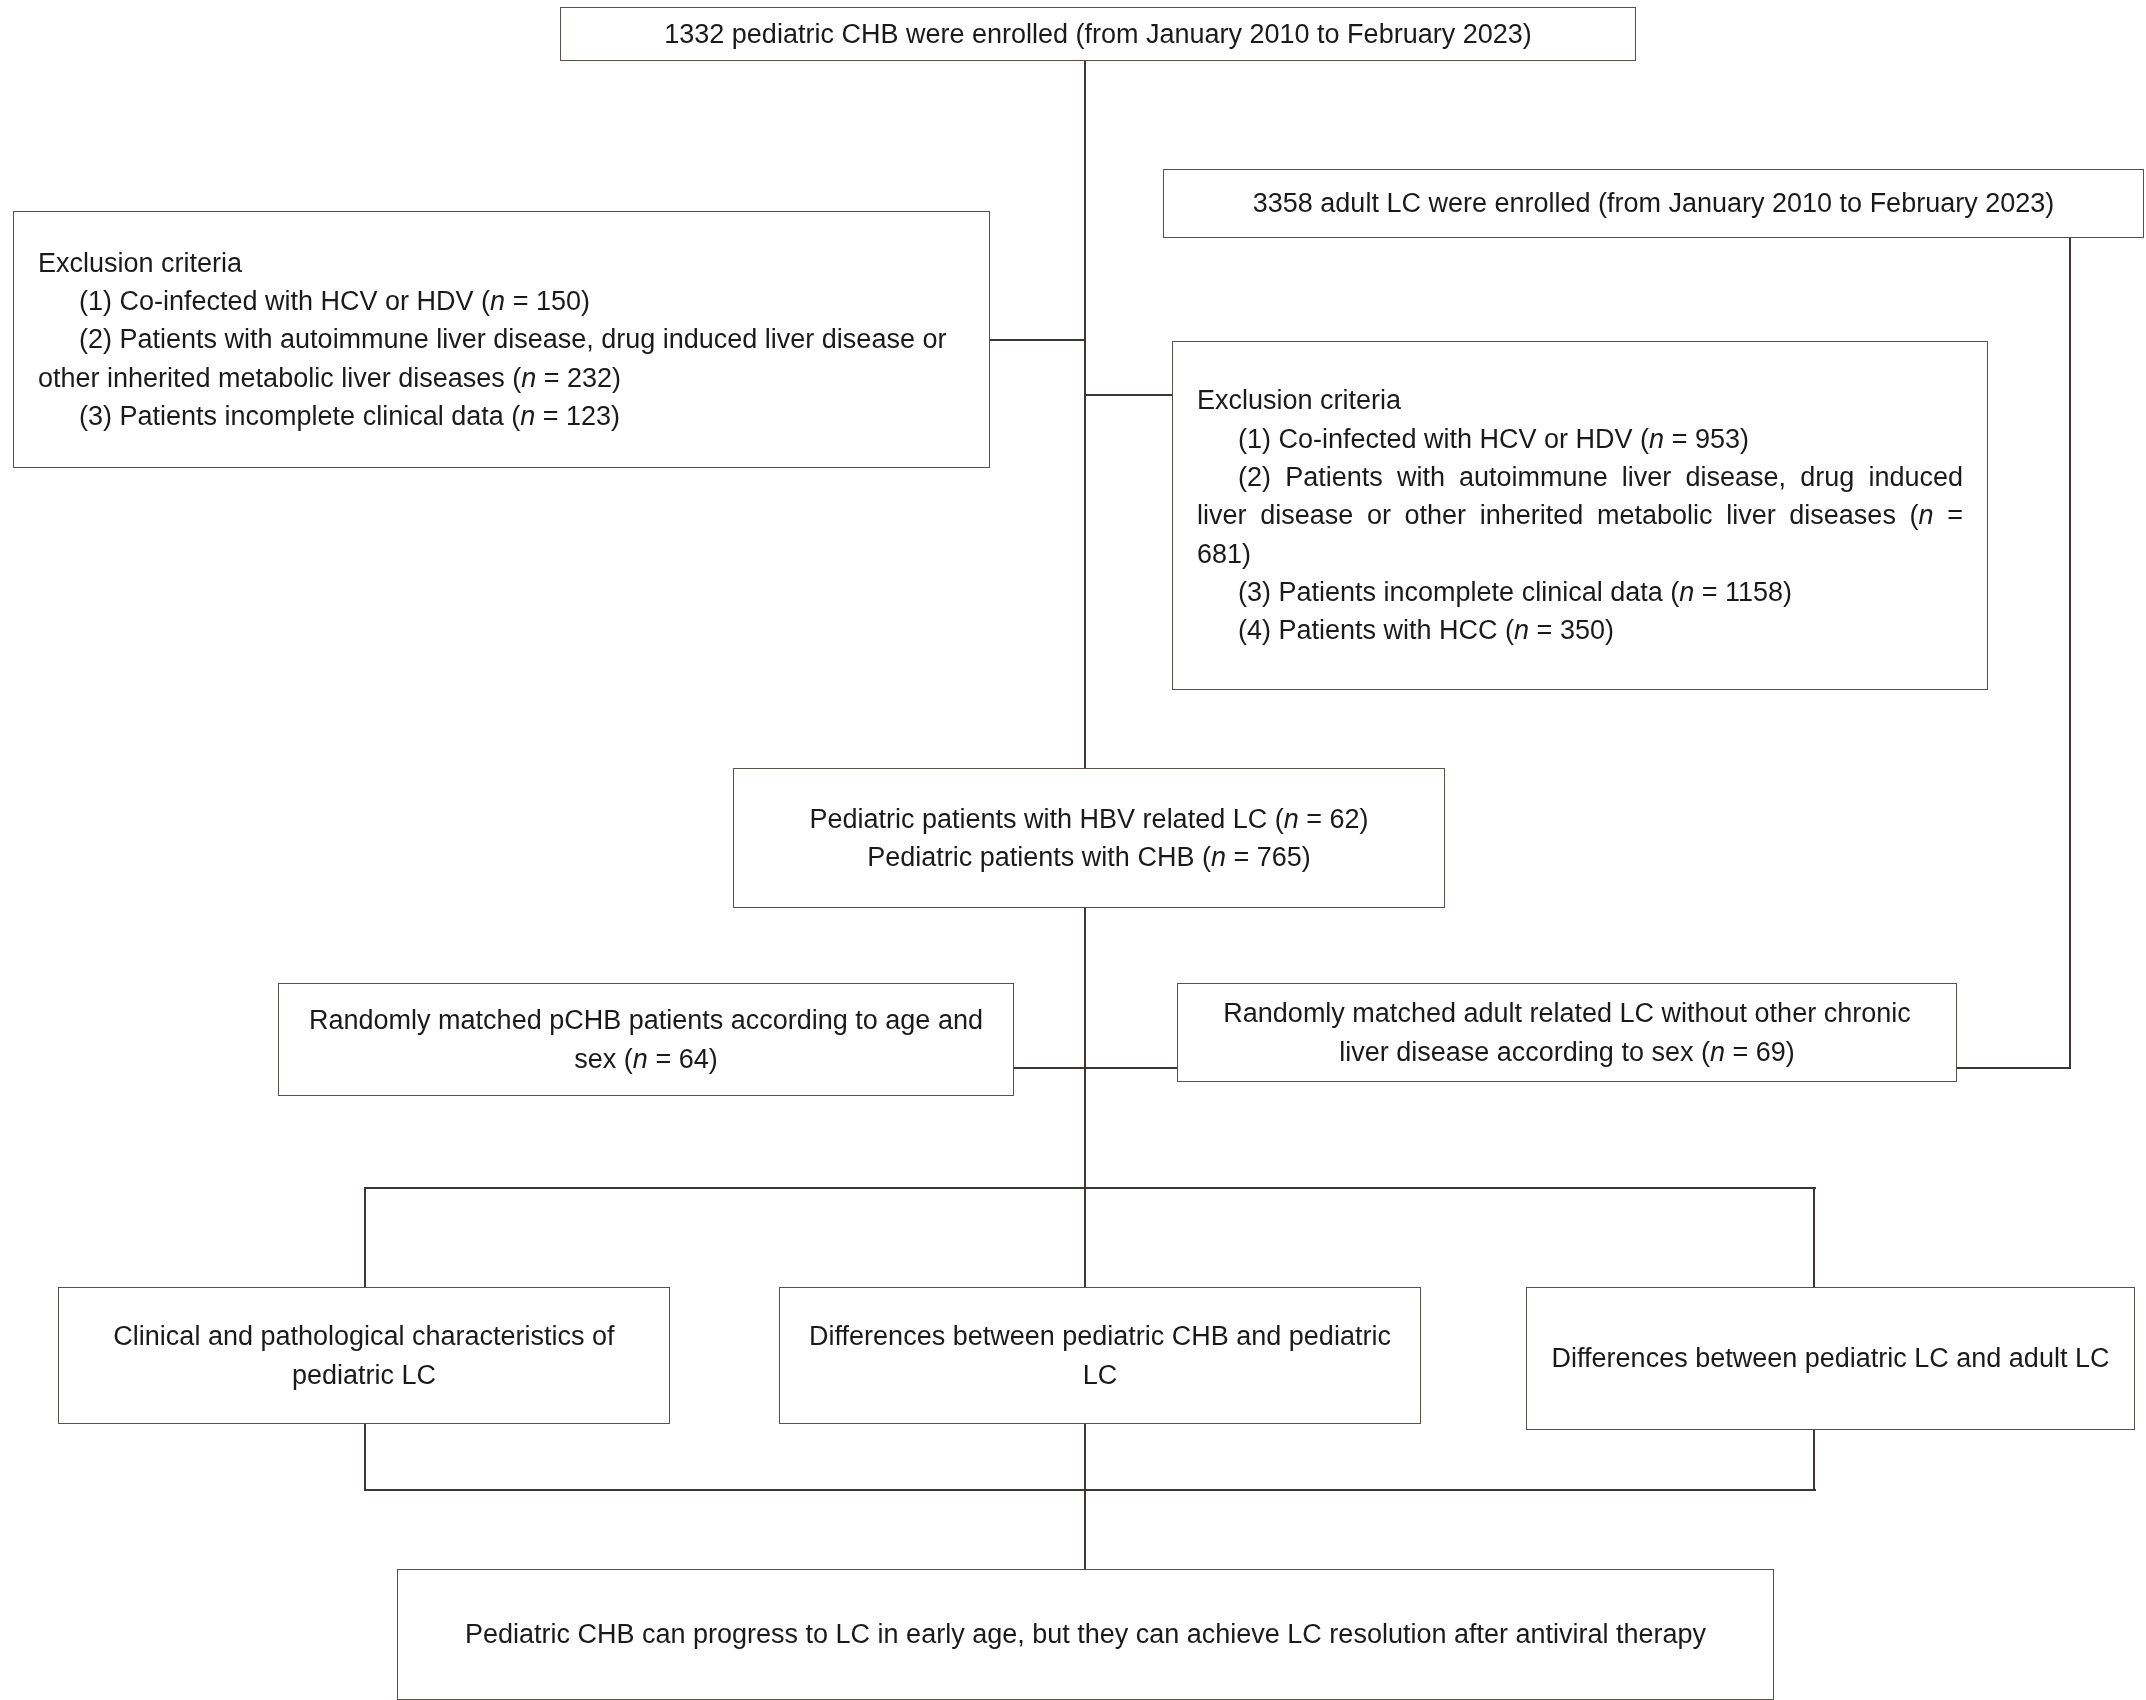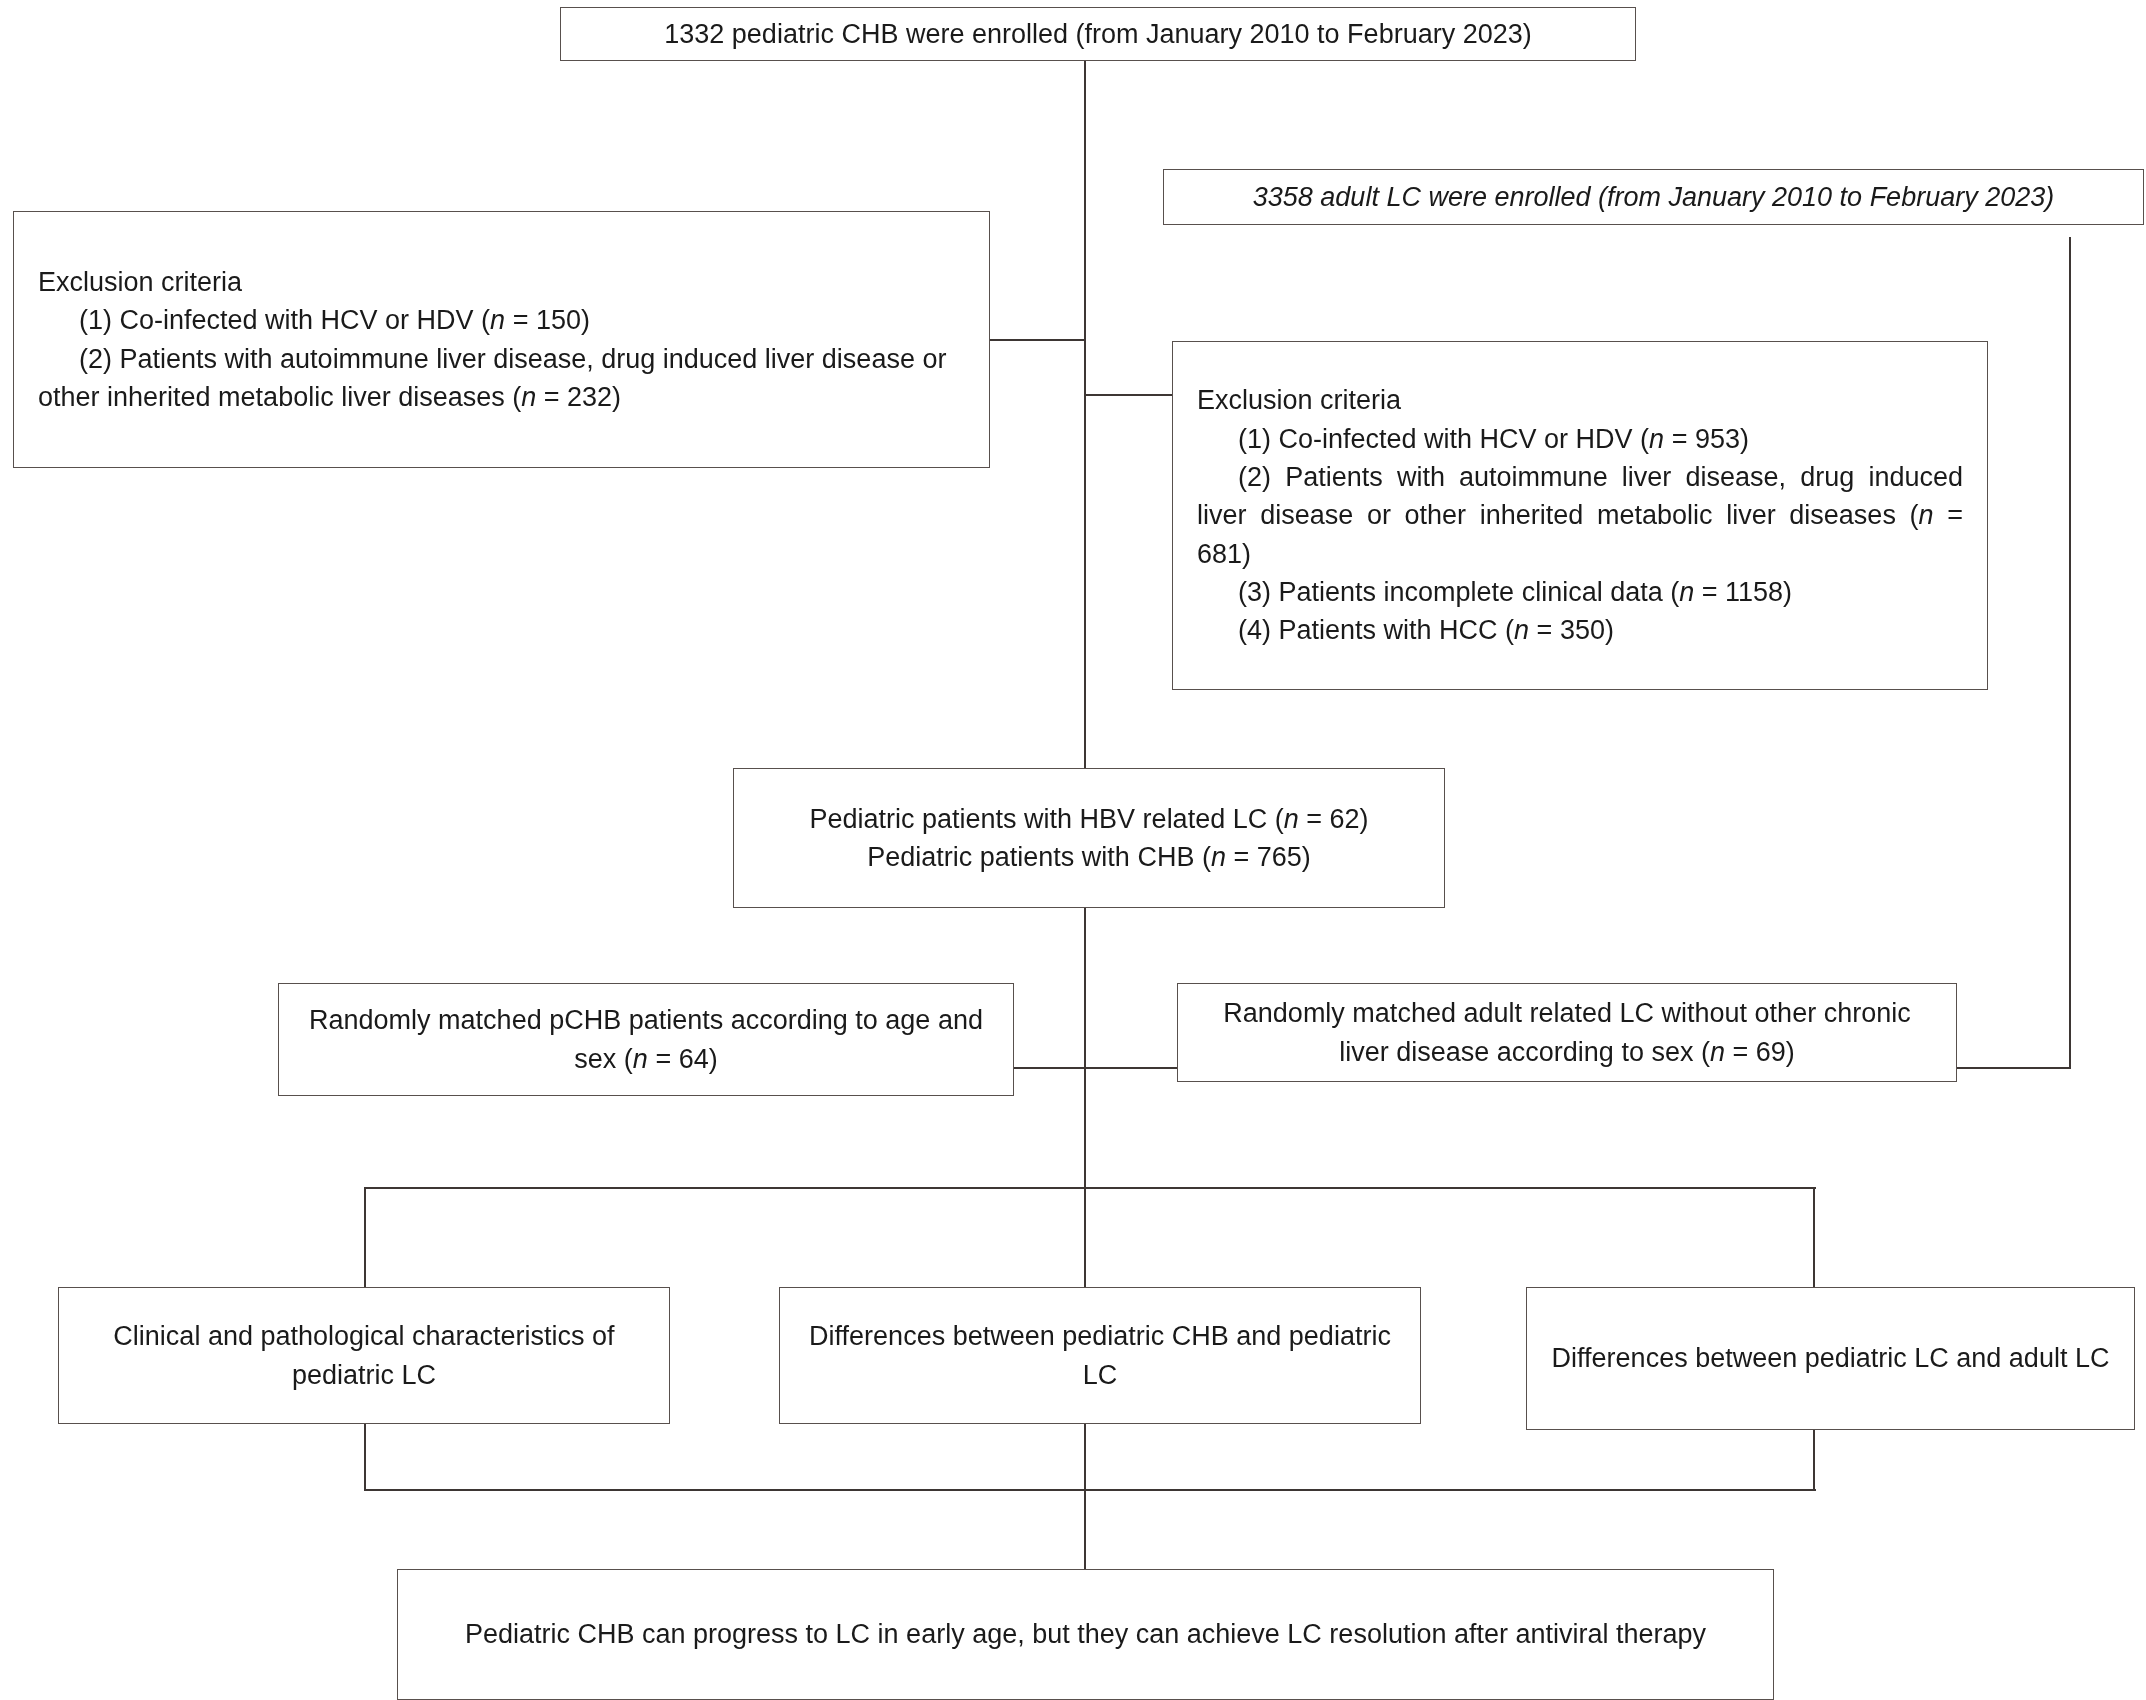--- a/index.html
+++ b/index.html
@@ -74,29 +74,30 @@
   <div class="line vline" style="left:364px; top:1424px; height:67px;"></div>
   <div class="line vline" style="left:1084px; top:1424px; height:67px;"></div>
   <div class="line vline" style="left:1813px; top:1424px; height:67px;"></div>
   <div class="line hline" style="left:364px; top:1489px; width:1452px;"></div>
   <div class="line vline" style="left:1084px; top:1489px; height:83px;"></div>
 
   <div class="box center" style="left:560px; top:7.4px; width:1076px; height:54px;">
     <div class="pad">1332 pediatric CHB were enrolled (from January 2010 to February 2023)</div>
   </div>
 
-  <div class="box center" style="left:1163px; top:169px; width:981px; height:56px;font-style:italic;">
+  <div class="box center" style="left:1163px; top:169px; width:981px; height:69px;">
     <div class="pad">3358 adult LC were enrolled (from January 2010 to February 2023)</div>
   </div>
 
   <div class="box left" style="left:13px; top:211px; width:977px; height:257px;">
     <div class="pad-l">
       <span class="crit-head">Exclusion criteria</span>
       <span class="crit-item">(1) Co-infected with HCV or HDV (<i>n</i> = 150)</span>
       <span class="crit-item">(2) Patients with autoimmune liver disease, drug induced liver disease or other inherited metabolic liver diseases (<i>n</i> = 232)</span>
+      <span class="crit-item">(3) Patients incomplete clinical data (<i>n</i> = 123)</span>
     </div>
   </div>
 
   <div class="box left just" style="left:1172px; top:341px; width:816px; height:349px;">
     <div class="pad-l">
       <span class="crit-head">Exclusion criteria</span>
       <span class="crit-item">(1) Co-infected with HCV or HDV (<i>n</i> = 953)</span>
       <span class="crit-item">(2) Patients with autoimmune liver disease, drug induced liver disease or other inherited metabolic liver diseases (<i>n</i> = 681)</span>
       <span class="crit-item">(3) Patients incomplete clinical data (<i>n</i> = 1158)</span>
       <span class="crit-item">(4) Patients with HCC (<i>n</i> = 350)</span>

